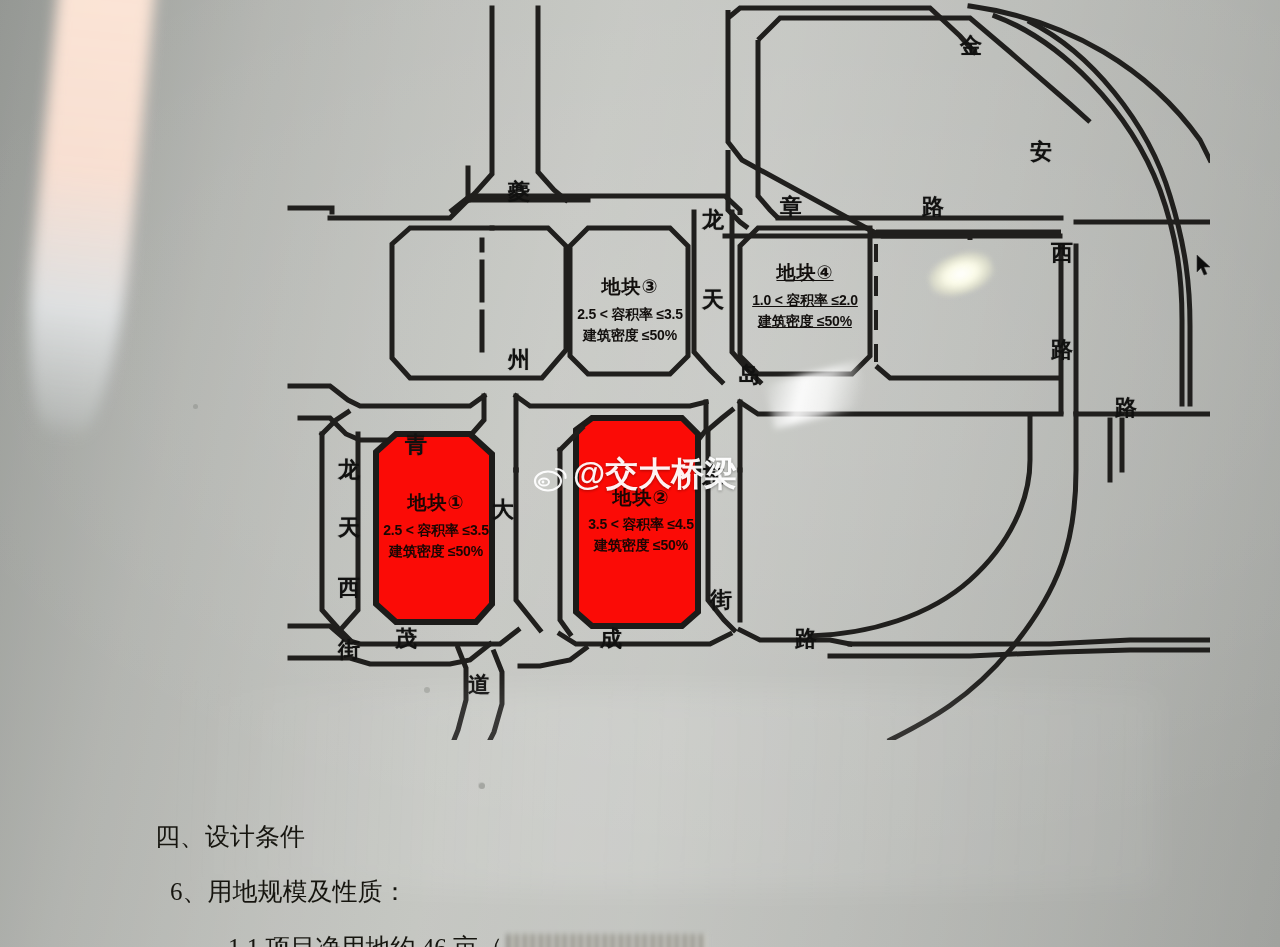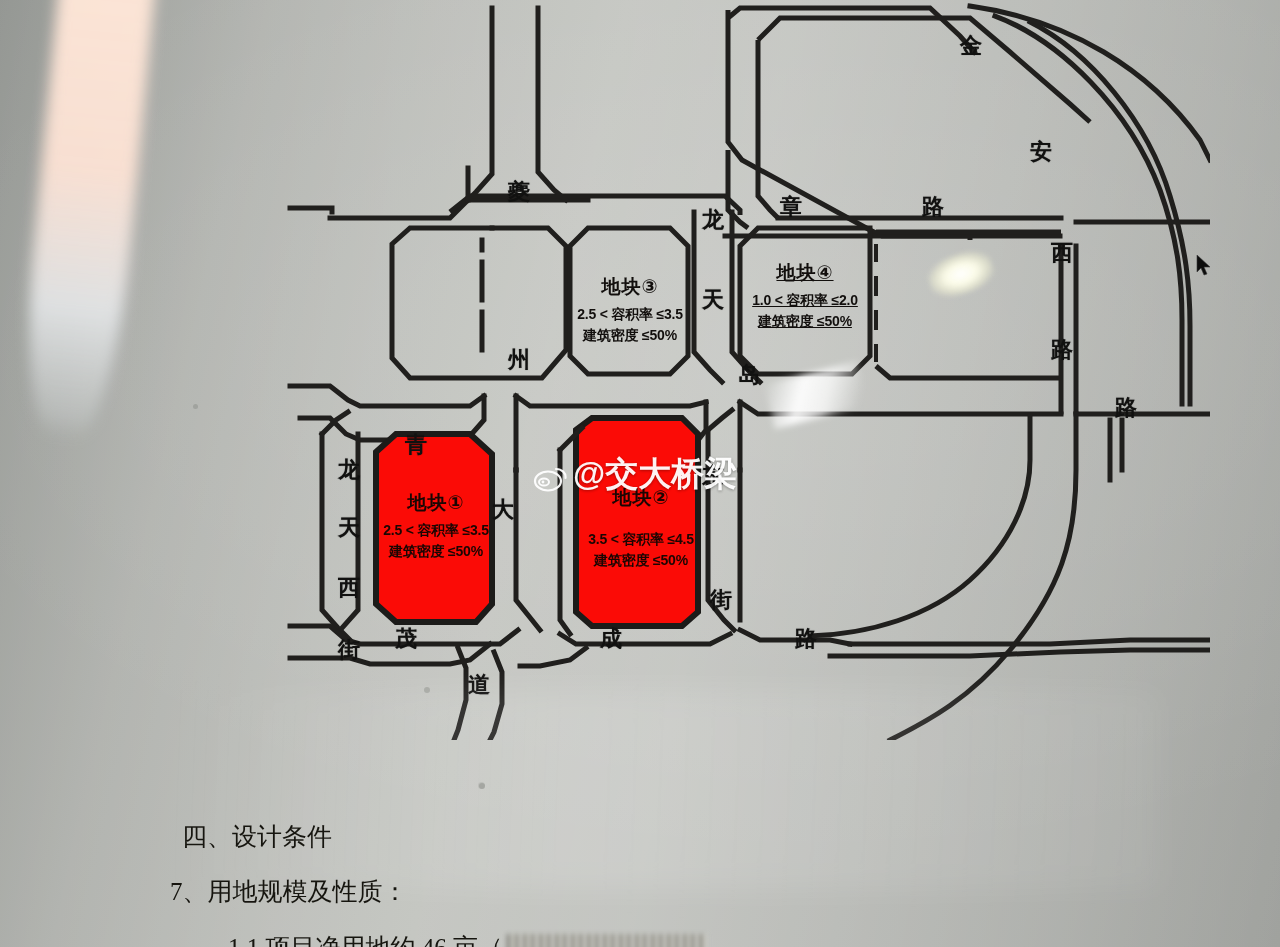--- a/index.html
+++ b/index.html
@@ -84,21 +84,21 @@
     text-align:right;
   }
   #weibo-logo{width:34px;height:26px;display:inline-block;}
   
   #doc-text{position:absolute;left:0;top:800px;width:1280px;}
   .doc-line{
     font-family:"Liberation Serif","DejaVu Serif",serif;
     color:#16150f;font-size:25px;line-height:1.0;
     position:absolute;white-space:nowrap;
   }
-  #doc-line-1{left:182px;top:24px;}
+  #doc-line-1{left:155px;top:24px;}
   #doc-line-2{left:170px;top:79px;}
   #doc-line-3{left:228px;top:134px;}
   .redacted{
     display:inline-block;vertical-align:-4px;
     width:200px;height:26px;margin-left:4px;
     background:repeating-linear-gradient(90deg,#6e6d66 0px,#6e6d66 3px,#c9c8c0 3px,#c9c8c0 8px,#84837c 8px,#84837c 12px,#dcdbd4 12px,#dcdbd4 16px);
     filter:blur(2.4px);opacity:0.88;
   }
   
   #mouse-cursor{position:absolute;left:1196px;top:255px;width:16px;height:22px;}
@@ -249,21 +249,21 @@
   </div>
 
   <div class="plot-text-box on-red" style="left:104px;top:490px;width:124px;">
     <div class="plot-title">地块①</div>
     <div class="plot-sub" style="margin-top:6px;">2.5 &lt; 容积率 ≤3.5</div>
     <div class="plot-sub" style="margin-top:3px;">建筑密度 ≤50%</div>
   </div>
 
   <div class="plot-text-box on-red" style="left:309px;top:485px;width:124px;">
     <div class="plot-title">地块②</div>
-    <div class="plot-sub" style="margin-top:20px;">3.5 &lt; 容积率 ≤4.5</div>
+    <div class="plot-sub" style="margin-top:5px;">3.5 &lt; 容积率 ≤4.5</div>
     <div class="plot-sub" style="margin-top:3px;">建筑密度 ≤50%</div>
   </div>
 
 </div>
 
 <div class="glare" id="glare-streak-left"></div>
 <div class="glare" id="glare-spot-ceiling"></div>
 <div class="glare" id="glare-streak-diag"></div>
 <div class="glare" id="glare-sheen-lower"></div>
 <div class="dust" style="left:193px;top:404px;width:5px;height:5px;"></div>
@@ -278,21 +278,21 @@
       <ellipse cx="11" cy="16" rx="5" ry="3.6" fill="none" stroke="#ffffff" stroke-width="2"></ellipse>
       <circle cx="10" cy="16" r="1.4" fill="#ffffff"></circle>
       <path d="M23 3 C29 3 33 7 32.5 12" fill="none" stroke="#ffffff" stroke-width="2.2" stroke-linecap="round"></path>
     </svg>
   </span>
   <span>@交大桥梁</span>
 </div>
 
 <div id="doc-text">
   <div class="doc-line" id="doc-line-1">四、设计条件</div>
-  <div class="doc-line" id="doc-line-2">7、用地规模及性质：</div>
+  <div class="doc-line" id="doc-line-2">6、用地规模及性质：</div>
   <div class="doc-line" id="doc-line-3">
     <span>1.1 项目净用地约 46 亩（</span><span class="redacted"></span>
   </div>
 </div>
 
 <svg id="mouse-cursor" viewBox="0 0 16 22">
   <path d="M1 0 L1 17 L5 13 L8 20 L11 19 L8 12 L14 12 Z" fill="#0d0d0d" stroke="#3a3a3a" stroke-width="0.6"></path>
 </svg>
 
 </body></html>

